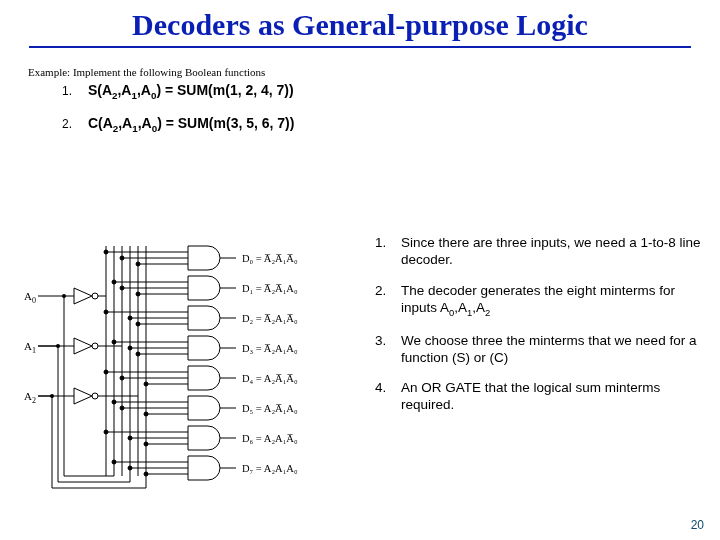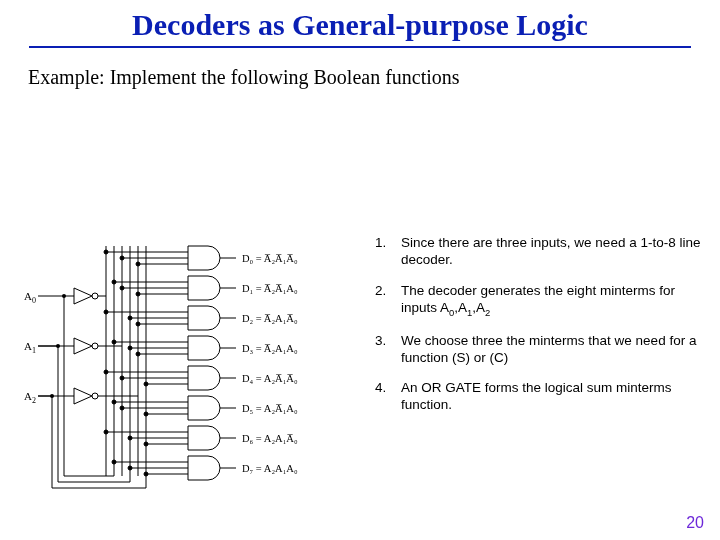--- a/index.html
+++ b/index.html
@@ -21,21 +21,21 @@
     padding: 8px 10px 4px 10px;
     text-shadow: 0.5px 0.5px 0 #fff;
   }
   .title-underline {
     border-bottom: 2px solid #0a1fb4;
     width: 92%;
     margin: 0 auto 18px auto;
   }
   .example-line {
     font-family: "Comic Sans MS", cursive;
-    font-size: 20px;
+    font-size: 11px;
     color: #000;
     padding: 0 28px 4px 28px;
   }
   .eq-list {
     padding: 0 0 0 62px;
   }
   .eq-item {
     font-family: Verdana, sans-serif;
     font-size: 14px;
     font-weight: bold;
@@ -80,35 +80,43 @@
     width: 26px;
     flex-shrink: 0;
     font-weight: normal;
   }
   .step-t { flex: 1; }
   .pagenum {
     position: absolute;
     right: 16px;
     bottom: 8px;
     font-family: Verdana, sans-serif;
-    font-size: 16px;
-    color: #6d28d9;
+    font-size: 12px;
+    color: #0c4a6e;
   }
   
   svg { width: 100%; height: 100%; }
 </style>
 </head>
 <body>
 
 <div class="title">Decoders as General-purpose Logic</div>
 <div class="title-underline"></div>
 
 <div class="example-line">Example: Implement the following Boolean functions</div>
 
 <div class="eq-list">
+  <div class="eq-item">
+    <span class="num">1.</span>
+    <span><span>S(A</span><sub>2</sub><span>,A</span><sub>1</sub><span>,A</span><sub>0</sub><span>) = SUM(m(1, 2, 4, 7))</span></span>
+  </div>
+  <div class="eq-item">
+    <span class="num">2.</span>
+    <span><span>C(A</span><sub>2</sub><span>,A</span><sub>1</sub><span>,A</span><sub>0</sub><span>) = SUM(m(3, 5, 6, 7))</span></span>
+  </div>
 </div>
 
 <div class="lower">
   <div class="diagram">
     <svg viewBox="0 0 340 260">
 
       <text x="6" y="64" font-size="11" font-family="serif"><tspan>A</tspan><tspan font-size="8" dy="3">0</tspan></text>
       <text x="6" y="114" font-size="11" font-family="serif"><tspan>A</tspan><tspan font-size="8" dy="3">1</tspan></text>
       <text x="6" y="164" font-size="11" font-family="serif"><tspan>A</tspan><tspan font-size="8" dy="3">2</tspan></text>
 
@@ -279,18 +287,18 @@
     <div class="step">
       <div class="step-n">2.</div>
       <div class="step-t"><span>The decoder generates the eight minterms for inputs A</span><sub>0</sub><span>,A</span><sub>1</sub><span>,A</span><sub>2</sub></div>
     </div>
     <div class="step">
       <div class="step-n">3.</div>
       <div class="step-t">We choose three the minterms that we need for a function (S) or (C)</div>
     </div>
     <div class="step">
       <div class="step-n">4.</div>
-      <div class="step-t">An OR GATE forms the logical sum minterms function.</div>
+      <div class="step-t">An OR GATE that the logical sum minterms required.</div>
     </div>
   </div>
 </div>
 
 <div class="pagenum">20</div>
 
 </body></html>

